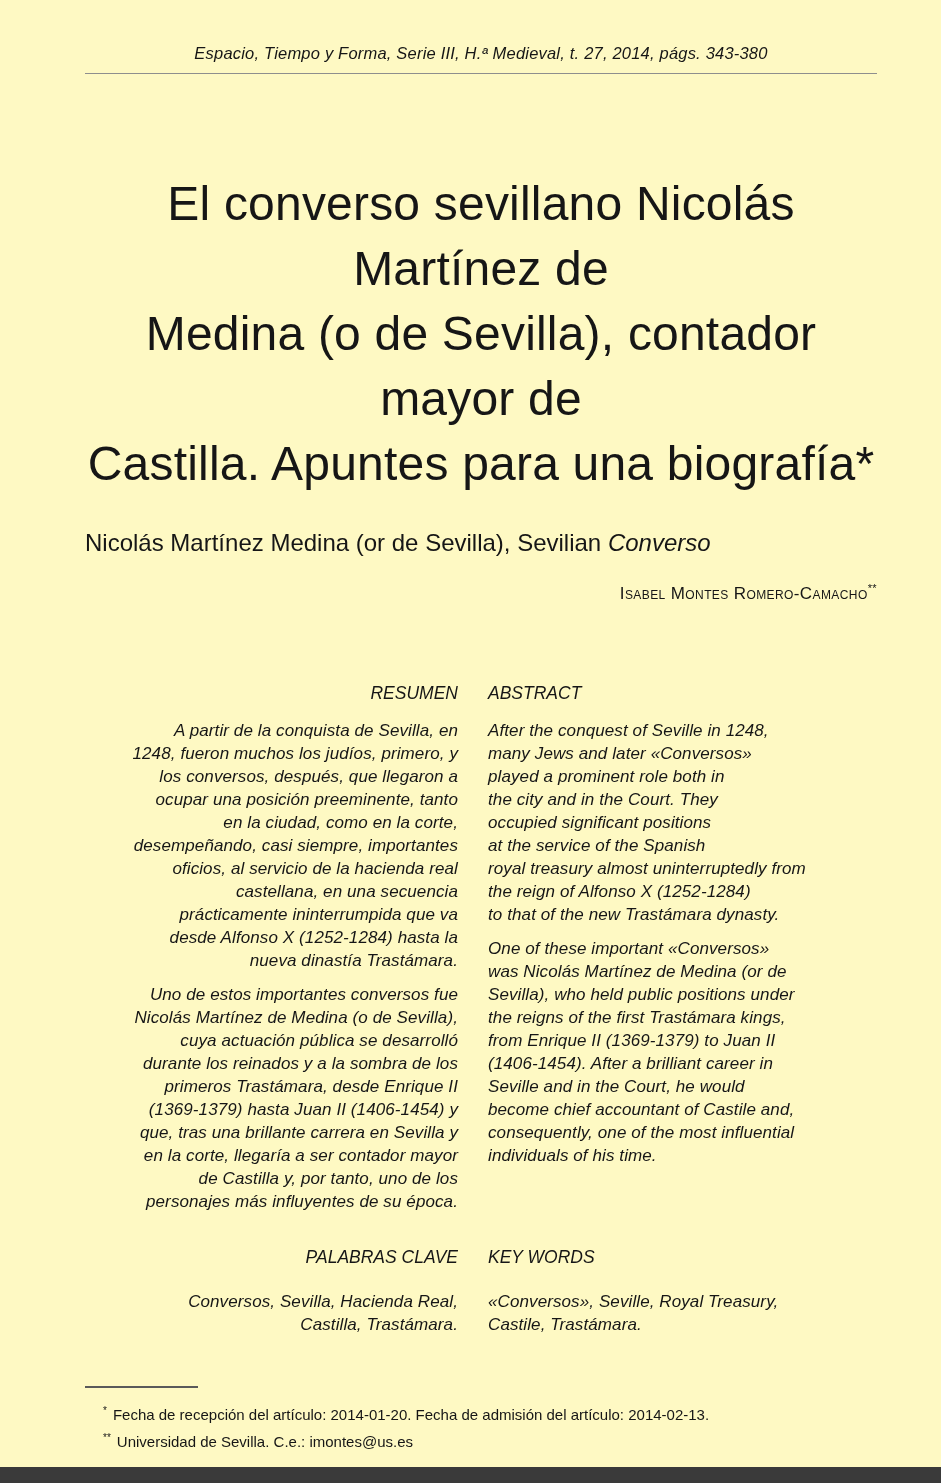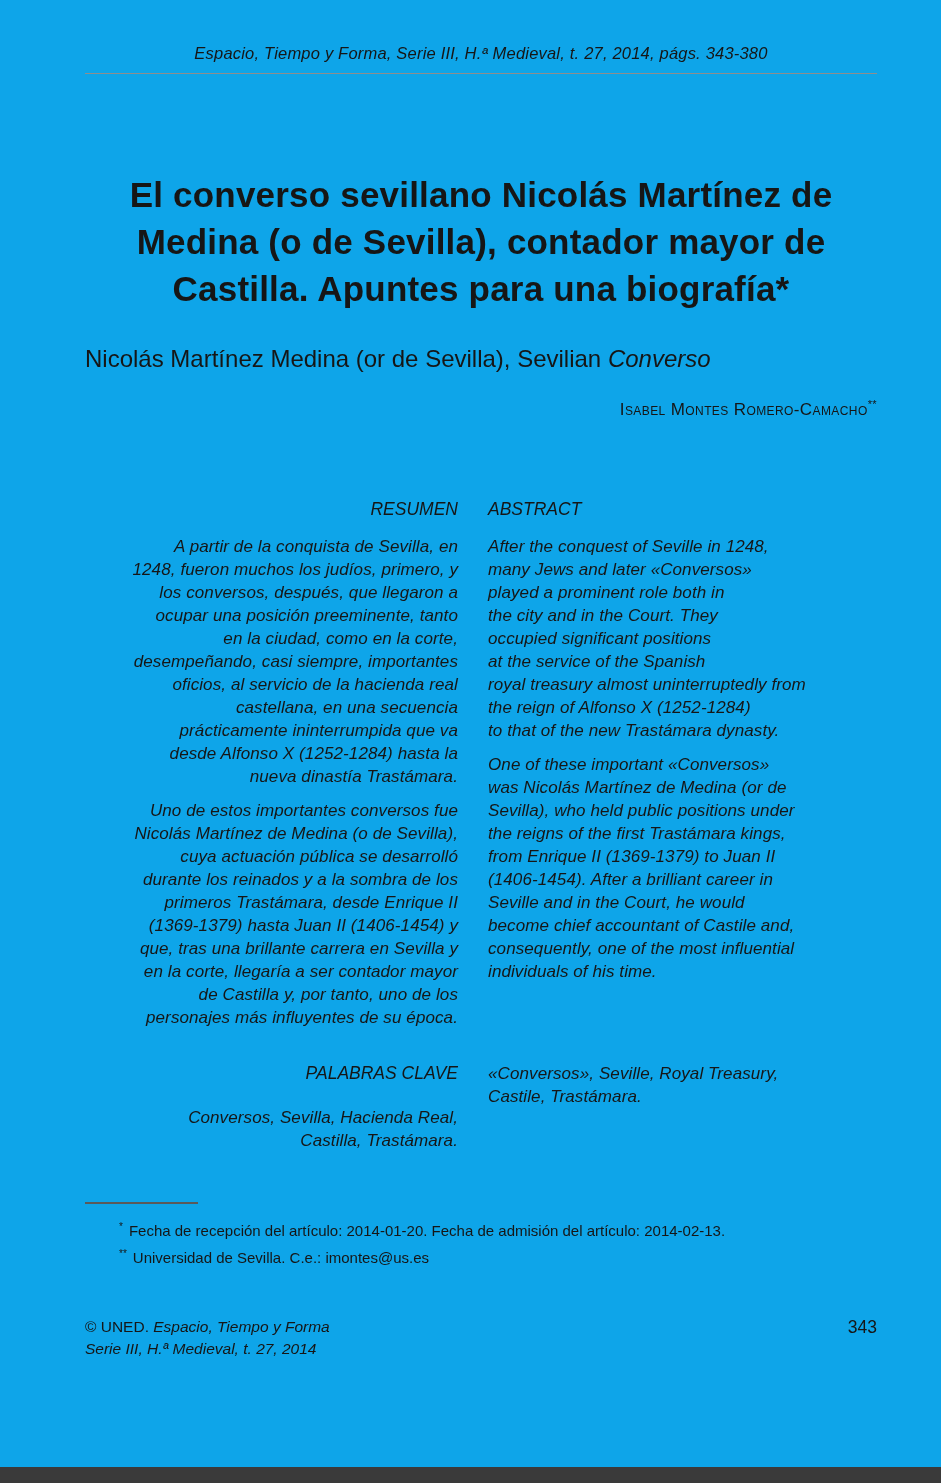--- a/index.html
+++ b/index.html
@@ -1,20 +1,20 @@
 <!DOCTYPE html>
 <html><head>
 <meta charset="utf-8">
 <style>
   html, body { margin: 0; padding: 0; background: #ffffff; }
   .page {
     position: relative;
     width: 941px;
     height: 1483px;
-    background: #0ea5e9;
+    background: #fef9c3;
     color: #161616;
     font-family: "Liberation Sans", sans-serif;
     overflow: hidden;
   }
   .content {
     padding: 0 64px 0 85px;
   }
   
   .running-head {
     margin-top: 44px;
@@ -24,23 +24,23 @@
     letter-spacing: 0.2px;
   }
   .head-rule {
     border: none;
     border-top: 1.5px solid #8e8e8e;
     margin: 10px 0 0 0;
   }
   
   .title-es {
     margin: 97px 0 0 0;
-    font-size: 35px;
-    line-height: 47px;
-    font-weight: 700;
+    font-size: 48px;
+    line-height: 65px;
+    font-weight: 400;
     text-align: center;
     white-space: pre-line;
     letter-spacing: 0.2px;
   }
   .title-en {
     margin: 31px 0 0 0;
     font-size: 24px;
     line-height: 31px;
     font-weight: 400;
     text-align: left;
@@ -86,21 +86,20 @@
     border: none;
     border-top: 2px solid #5a5a5a;
     width: 113px;
     margin: 50px 0 11px 0;
   }
   .footnotes { padding-left: 18px; }
   .footnote {
     font-size: 15px;
     line-height: 23px;
     font-style: normal;
-    margin-left: 16px;
   }
   .footnote sup { font-size: 10px; margin-right: 6px; }
   
   .footer {
     margin-top: 47px;
     display: flex;
     justify-content: space-between;
     align-items: flex-start;
   }
   .footer-left {
@@ -191,20 +190,21 @@
 individuals of his time.</p>
       </div>
 
       <div class="kw-cell">
         <h3 class="col-heading align-r">PALABRAS CLAVE</h3>
         <p class="body-text align-r">Conversos, Sevilla, Hacienda Real,
 Castilla, Trastámara.</p>
       </div>
 
       <div class="kw-cell">
+        <h3 class="col-heading align-l">KEY WORDS</h3>
         <p class="body-text align-l">«Conversos», Seville, Royal Treasury,
 Castile, Trastámara.</p>
       </div>
 
     </section>
 
     <hr class="footnote-rule">
 
     <div class="footnotes">
       <div class="footnote"><sup>*</sup><span>Fecha de recepción del artículo: 2014-01-20. Fecha de admisión del artículo: 2014-02-13.</span></div>

